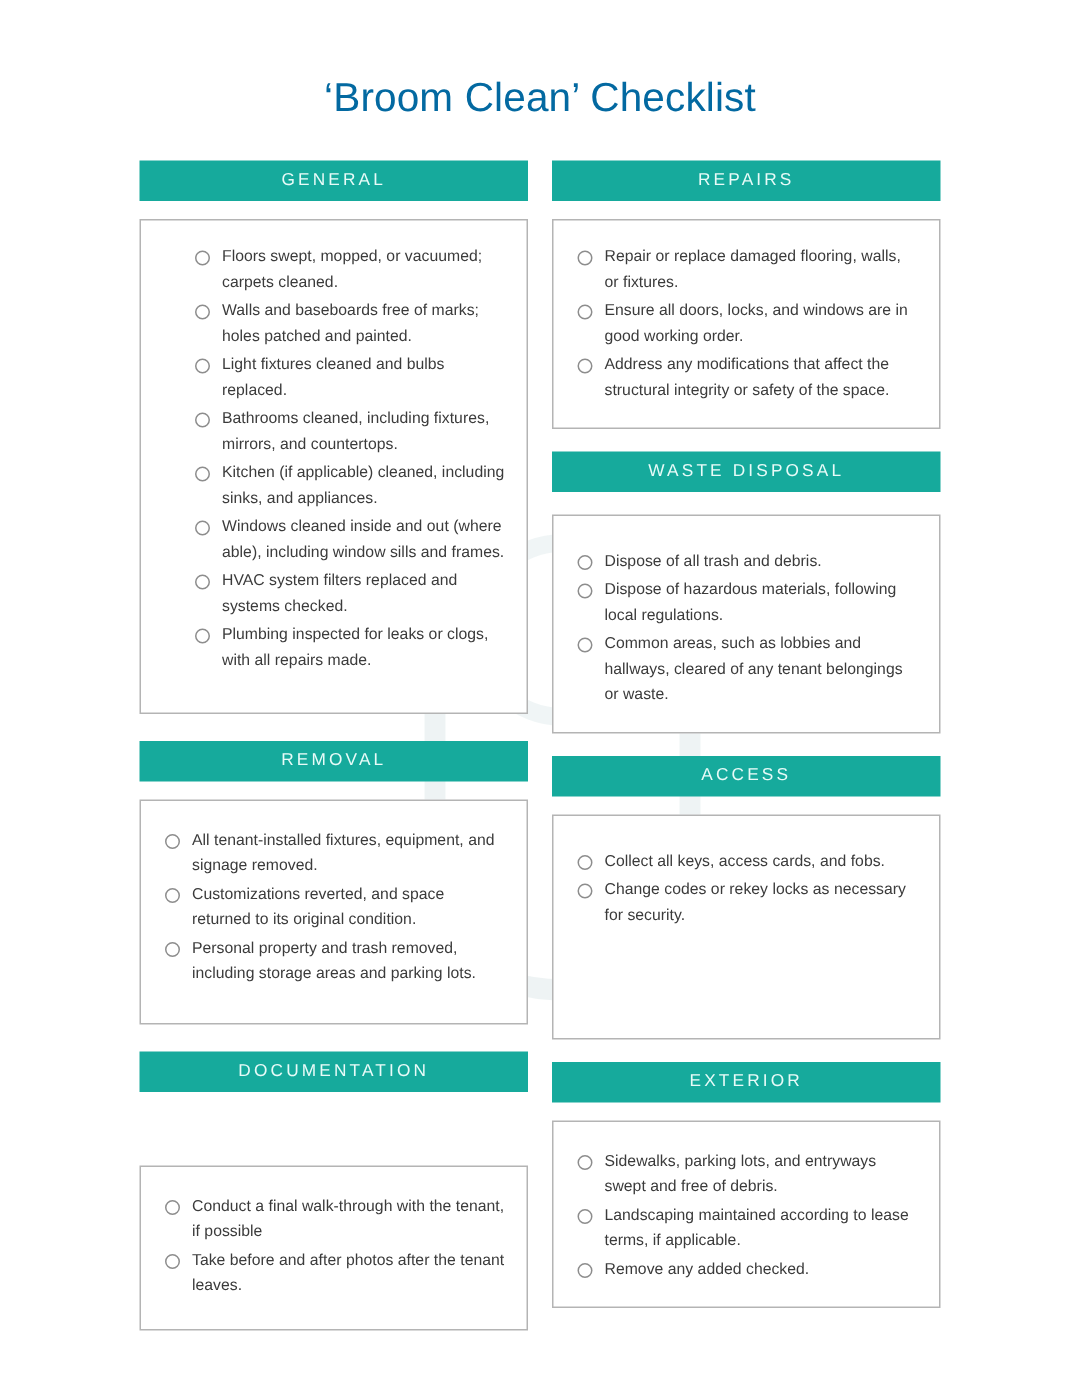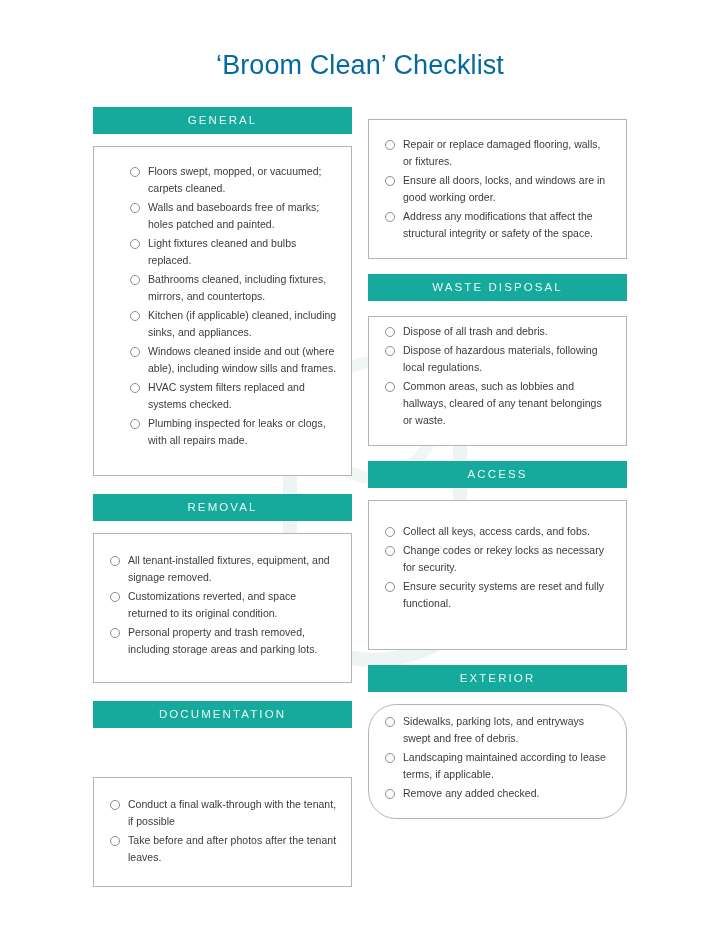--- a/index.html
+++ b/index.html
@@ -211,20 +211,21 @@
             </li>
           </ul>
         </div>
       </div>
 
     </div>
 
     <div class="column">
 
       <div class="section">
+        <div class="section-header">REPAIRS</div>
         <div class="sp-12"></div>
         <div class="section-body" style="min-height:131px;padding-top:16px;">
           <ul class="item-list">
             <li class="item">
               <span class="checkbox"></span>
               <span class="item-text">Repair or replace damaged flooring, walls, or fixtures.</span>
             </li>
             <li class="item">
               <span class="checkbox"></span>
               <span class="item-text">Ensure all doors, locks, and windows are in good working order.</span>
@@ -235,21 +236,21 @@
             </li>
           </ul>
         </div>
       </div>
 
       <div class="sp-15"></div>
 
       <div class="section">
         <div class="section-header">WASTE DISPOSAL</div>
         <div class="sp-15"></div>
-        <div class="section-body" style="min-height:128px;padding-top:6px;">
+        <div class="section-body" style="min-height:128px;padding-top:22px;">
           <ul class="item-list">
             <li class="item">
               <span class="checkbox"></span>
               <span class="item-text">Dispose of all trash and debris.</span>
             </li>
             <li class="item">
               <span class="checkbox"></span>
               <span class="item-text">Dispose of hazardous materials, following local regulations.</span>
             </li>
             <li class="item">
@@ -268,34 +269,30 @@
         <div class="section-body" style="min-height:150px;padding-top:22px;">
           <ul class="item-list">
             <li class="item">
               <span class="checkbox"></span>
               <span class="item-text">Collect all keys, access cards, and fobs.</span>
             </li>
             <li class="item">
               <span class="checkbox"></span>
               <span class="item-text">Change codes or rekey locks as necessary for security.</span>
             </li>
-            <li class="item">
-              <span class="checkbox"></span>
-              <span class="item-text">Ensure security systems are reset and fully functional.</span>
-            </li>
           </ul>
         </div>
       </div>
 
       <div class="sp-15"></div>
 
       <div class="section">
         <div class="section-header">EXTERIOR</div>
         <div class="sp-12"></div>
-        <div class="section-body" style="min-height:110px;padding-top:8px;border-radius:28px;">
+        <div class="section-body" style="min-height:110px;padding-top:18px;">
           <ul class="item-list">
             <li class="item">
               <span class="checkbox"></span>
               <span class="item-text">Sidewalks, parking lots, and entryways swept and free of debris.</span>
             </li>
             <li class="item">
               <span class="checkbox"></span>
               <span class="item-text">Landscaping maintained according to lease terms, if applicable.</span>
             </li>
             <li class="item">

